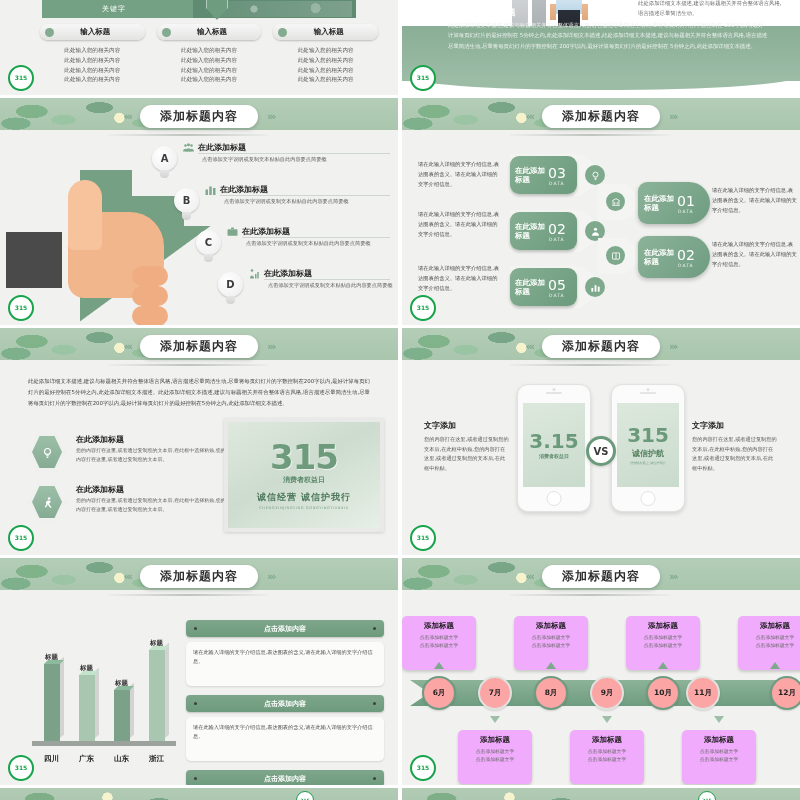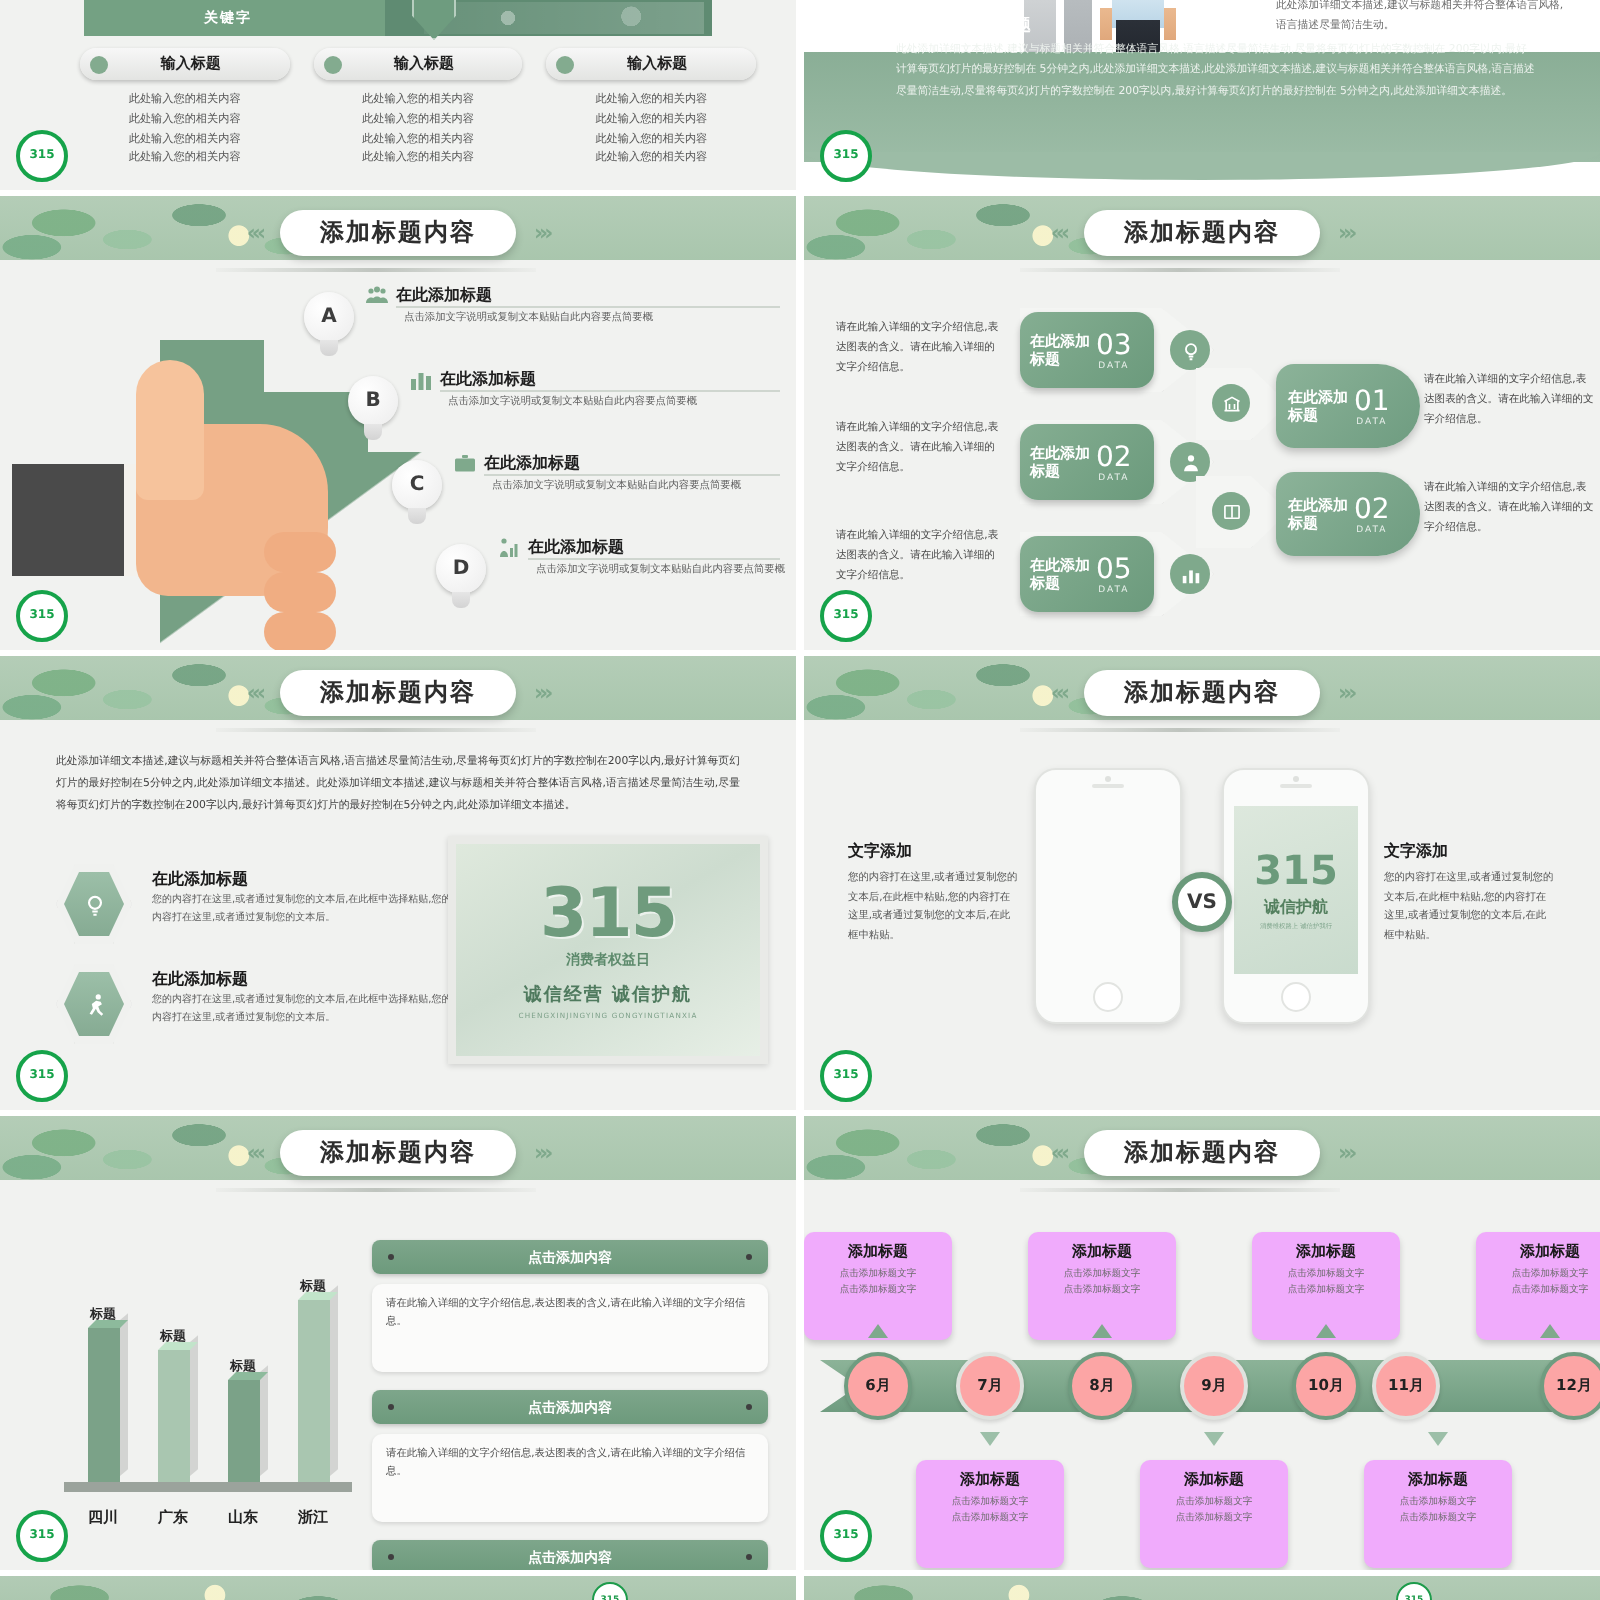--- a/index.html
+++ b/index.html
@@ -40,21 +40,21 @@
   .badge { position:absolute; left:8px; bottom:4px; width:26px; height:26px; }
   .badge .b-out { width:26px;height:26px;border-radius:50%;
                   border:2px solid #16a34a; display:flex;align-items:center;justify-content:center;
                   background:#fff; }
   .badge .b-in { font-size:6px; color:#16a34a; font-weight:700; line-height:1; text-align:center; }
 
   
   .s1 { background:#f1f2f0; }
   .s1 .kw-band { position:absolute; left:42px; right:42px; top:0; height:18px;
      background:linear-gradient(90deg,#74a183 0 48%, #5f8b72 48% 100%); display:flex;align-items:center; }
-  .s1 .kw-band .kw { color:#fff; font-size:7px; font-weight:700; margin-left:60px; letter-spacing:1px;}
+  .s1 .kw-band .kw { color:#fff; font-size:7px; font-weight:400; margin-left:60px; letter-spacing:1px;}
   .s1 .kw-band .deco { position:absolute; right:4px; top:1px; width:140px; height:16px;
      background:
        radial-gradient(circle 5px at 30% 50%, rgba(255,255,255,.35) 0 70%, transparent 72%),
        radial-gradient(circle 7px at 74% 45%, rgba(255,255,255,.25) 0 70%, transparent 72%),
        linear-gradient(90deg,rgba(255,255,255,.06),rgba(255,255,255,.18));}
   .s1 .shield { position:absolute; left:206px; top:-2px; width:22px; height:22px;
      background:#6e9c7f; clip-path:polygon(50% 100%,0 45%,0 0,100% 0,100% 45%);
      border:1px solid rgba(255,255,255,.5); }
   .cols { position:absolute; left:40px; right:20px; top:24px; display:flex; gap:12px; }
   .col { width:116px; }
@@ -543,21 +543,21 @@
           </div>
         </div>
         <div class="ht">在此添加标题</div>
         <div class="hb">您的内容打在这里,或者通过复制您的文本后,在此框中选择粘贴,您的内容打在这里,或者通过复制您的文本后。</div>
       </div>
     </div>
 
     <div class="poster">
       <div class="big">315</div>
       <div class="sub1">消费者权益日</div>
-      <div class="sub2">诚信经营 诚信护航</div>
+      <div class="sub2">诚信经营 诚信护我行</div>
       <div class="sub3">CHENGXINJINGYING GONGYINGTIANXIA</div>
     </div>
     <div class="badge">
       <div class="b-out">
           <div class="b-in">315</div>
         </div>
     </div>
   </div>
 
   <div class="slide s6">
@@ -565,20 +565,24 @@
     <div class="band-underline"></div>
     <div class="title-row">
       <span class="chev">‹‹‹</span>
       <span class="pill">添加标题内容</span>
       <span class="chev">›››</span>
     </div>
 
     <div class="phone" style="left:115px;">
       <div class="cam"></div>
         <div class="spk"></div>
+      <div class="scr">
+        <div class="ph-big">3.15</div>
+        <div class="ph-s1">消费者权益日</div>
+      </div>
       <div class="home"></div>
     </div>
     <div class="phone" style="left:209px;">
       <div class="cam"></div>
         <div class="spk"></div>
       <div class="scr">
         <div class="ph-big">315</div>
         <div class="ph-s2">诚信护航</div>
         <div class="ph-s3">消费维权路上 诚信护我行</div>
       </div>

